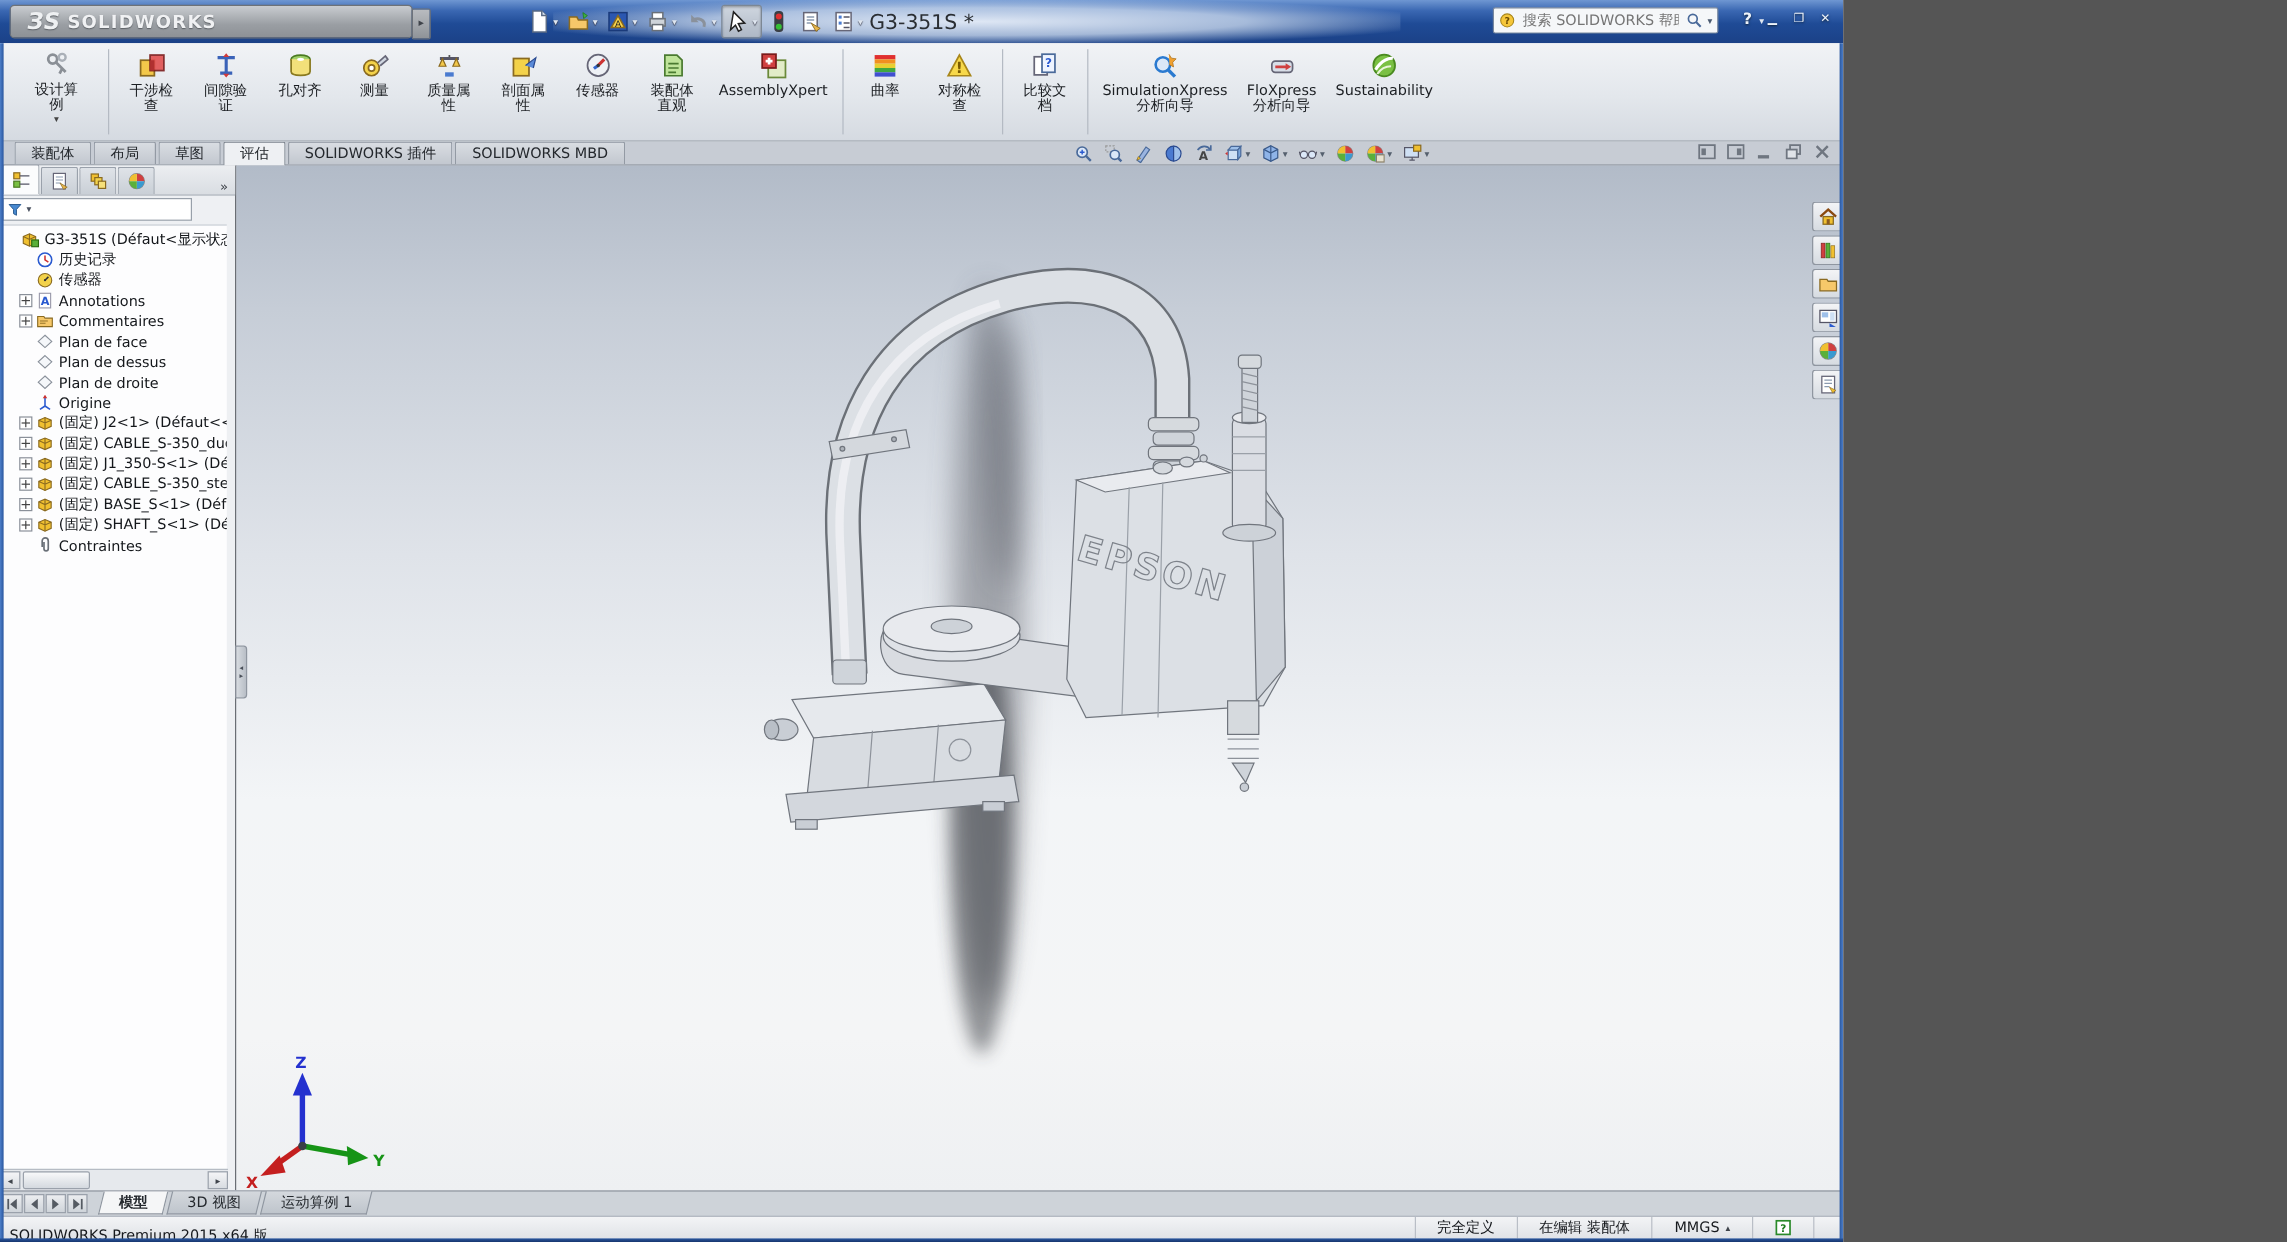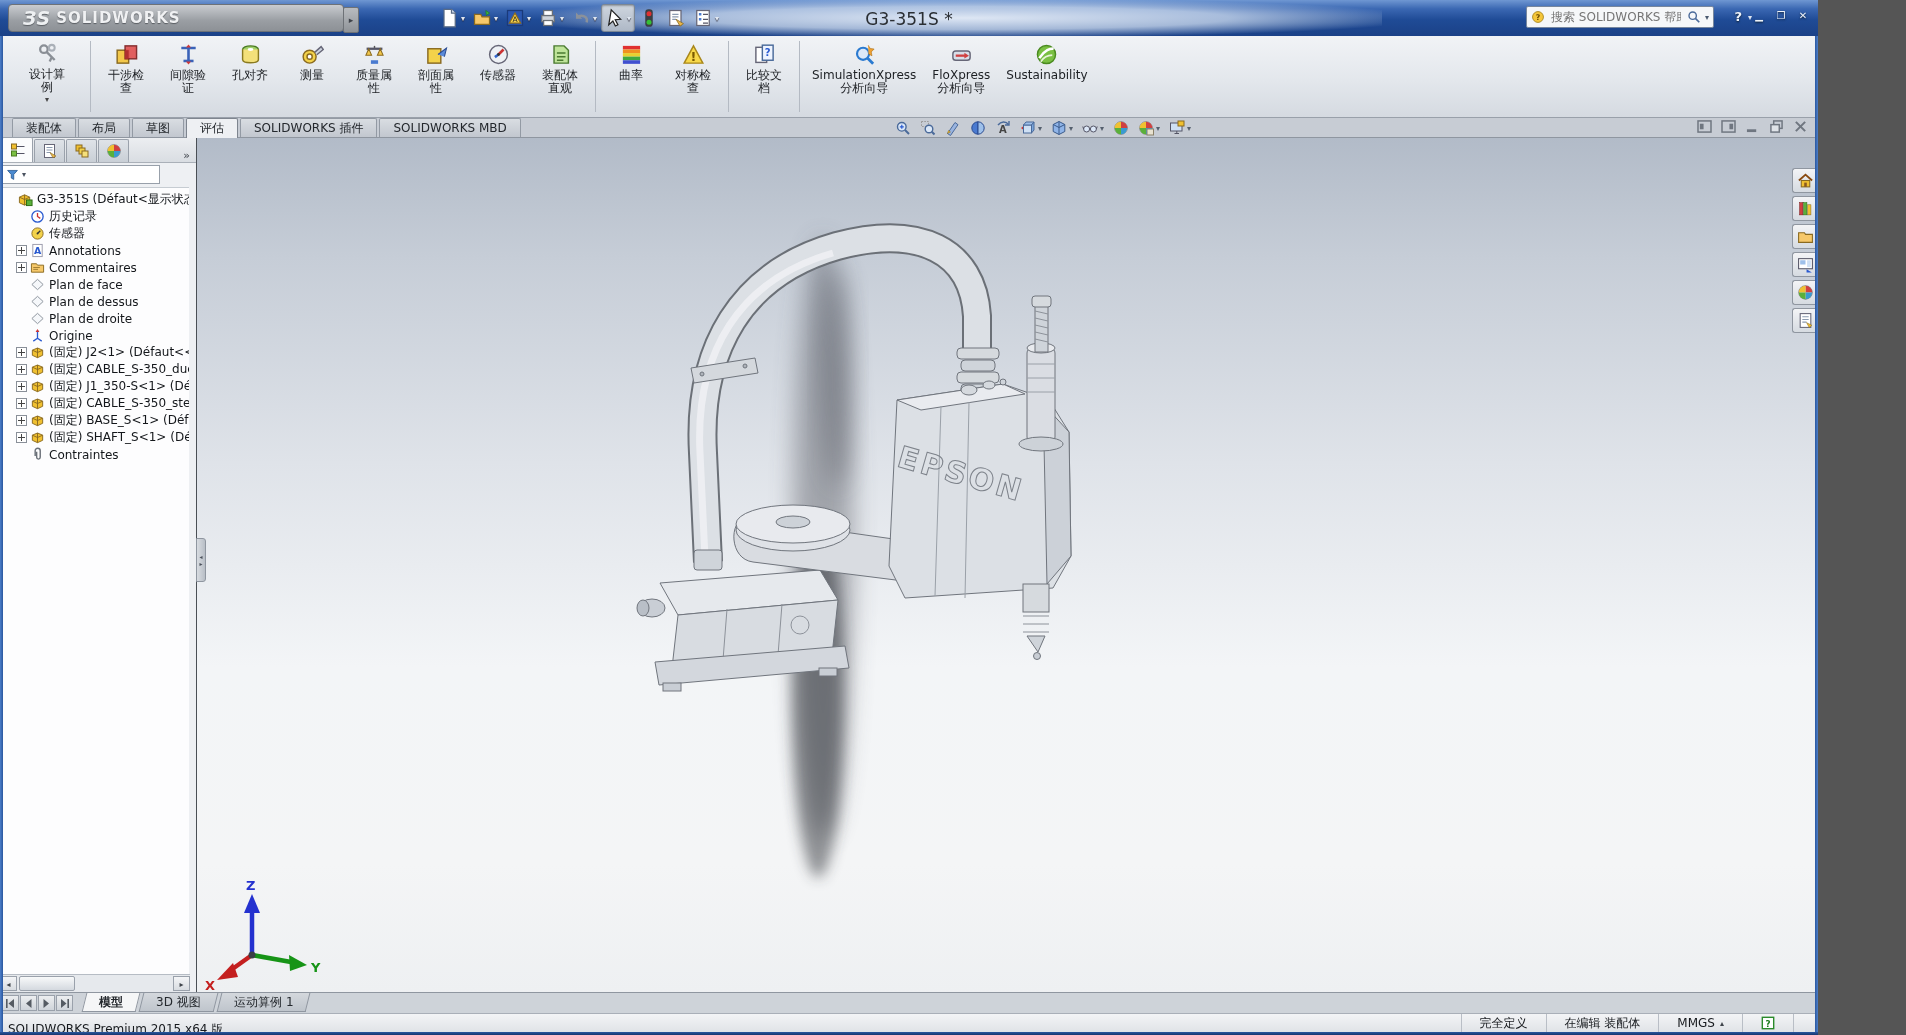--- a/index.html
+++ b/index.html
@@ -1,16 +1,16 @@
 <!DOCTYPE html>
 <html><head>
 <meta charset="utf-8">
 <style>
   html,body{margin:0;padding:0;background:#555;}
-  #app{position:relative;width:1818px;height:1035px;overflow:hidden;
+  #app{position:relative;width:1536px;height:1035px;overflow:hidden;
        font-family:"DejaVu Sans","Liberation Sans",sans-serif;font-size:12px;color:#1c1f23;
        background:#e4e7eb;user-select:none;}
   .ic{display:inline-block;vertical-align:middle;}
   svg{display:block;}
 
   
   .titlebar{position:absolute;left:0;top:0;width:100%;height:36px;
     background:linear-gradient(180deg,#6f97d2 0%,#3a67b2 25%,#1f4b96 55%,#1b4187 100%);}
   .titlebar::after{content:"";position:absolute;left:30%;top:0;width:46%;height:100%;
     background:radial-gradient(ellipse at center,rgba(232,239,249,.95) 0%,rgba(210,223,240,.75) 45%,rgba(210,223,240,0) 78%);}
@@ -378,20 +378,32 @@
           <svg viewBox="0 0 16 16">
             <path d="M3.5 2h7l3 3v9h-10z" fill="#bfe49a" stroke="#4a7a30"></path>
             <path d="M5.5 7h6M5.5 9.5h6M5.5 12h4.5" stroke="#4a7a30"></path>
           </svg>
         </span>
         <span class="rlabel">
           <span class="rline" style="display: block;">装配体</span>
           <span class="rline" style="display: block;">直观</span>
         </span>
       </div>
+      <div class="rbtn">
+        <span class="ricon ic">
+          <svg viewBox="0 0 16 16">
+            <rect x="5" y="5" width="10" height="10" fill="#e2ecc8" stroke="#6a8a3a"></rect>
+            <rect x="1.5" y="1.5" width="8" height="8" fill="#d04040" stroke="#7a1a1a"></rect>
+            <path d="M3.5 5.5h4M5.5 3.5v4" stroke="#fff" stroke-width="1.6"></path>
+          </svg>
+        </span>
+        <span class="rlabel">
+          <span class="rline" style="display: block;">AssemblyXpert</span>
+        </span>
+      </div>
       <div class="rsep"></div>
       <div class="rbtn">
         <span class="ricon ic">
           <svg viewBox="0 0 16 16">
             <rect x="2" y="2" width="12" height="2.5" fill="#e03030"></rect>
             <rect x="2" y="4.5" width="12" height="2.5" fill="#f09020"></rect>
             <rect x="2" y="7" width="12" height="2.5" fill="#e8d030"></rect>
             <rect x="2" y="9.5" width="12" height="2.5" fill="#40a840"></rect>
             <rect x="2" y="12" width="12" height="2.5" fill="#4050d0"></rect>
           </svg>

